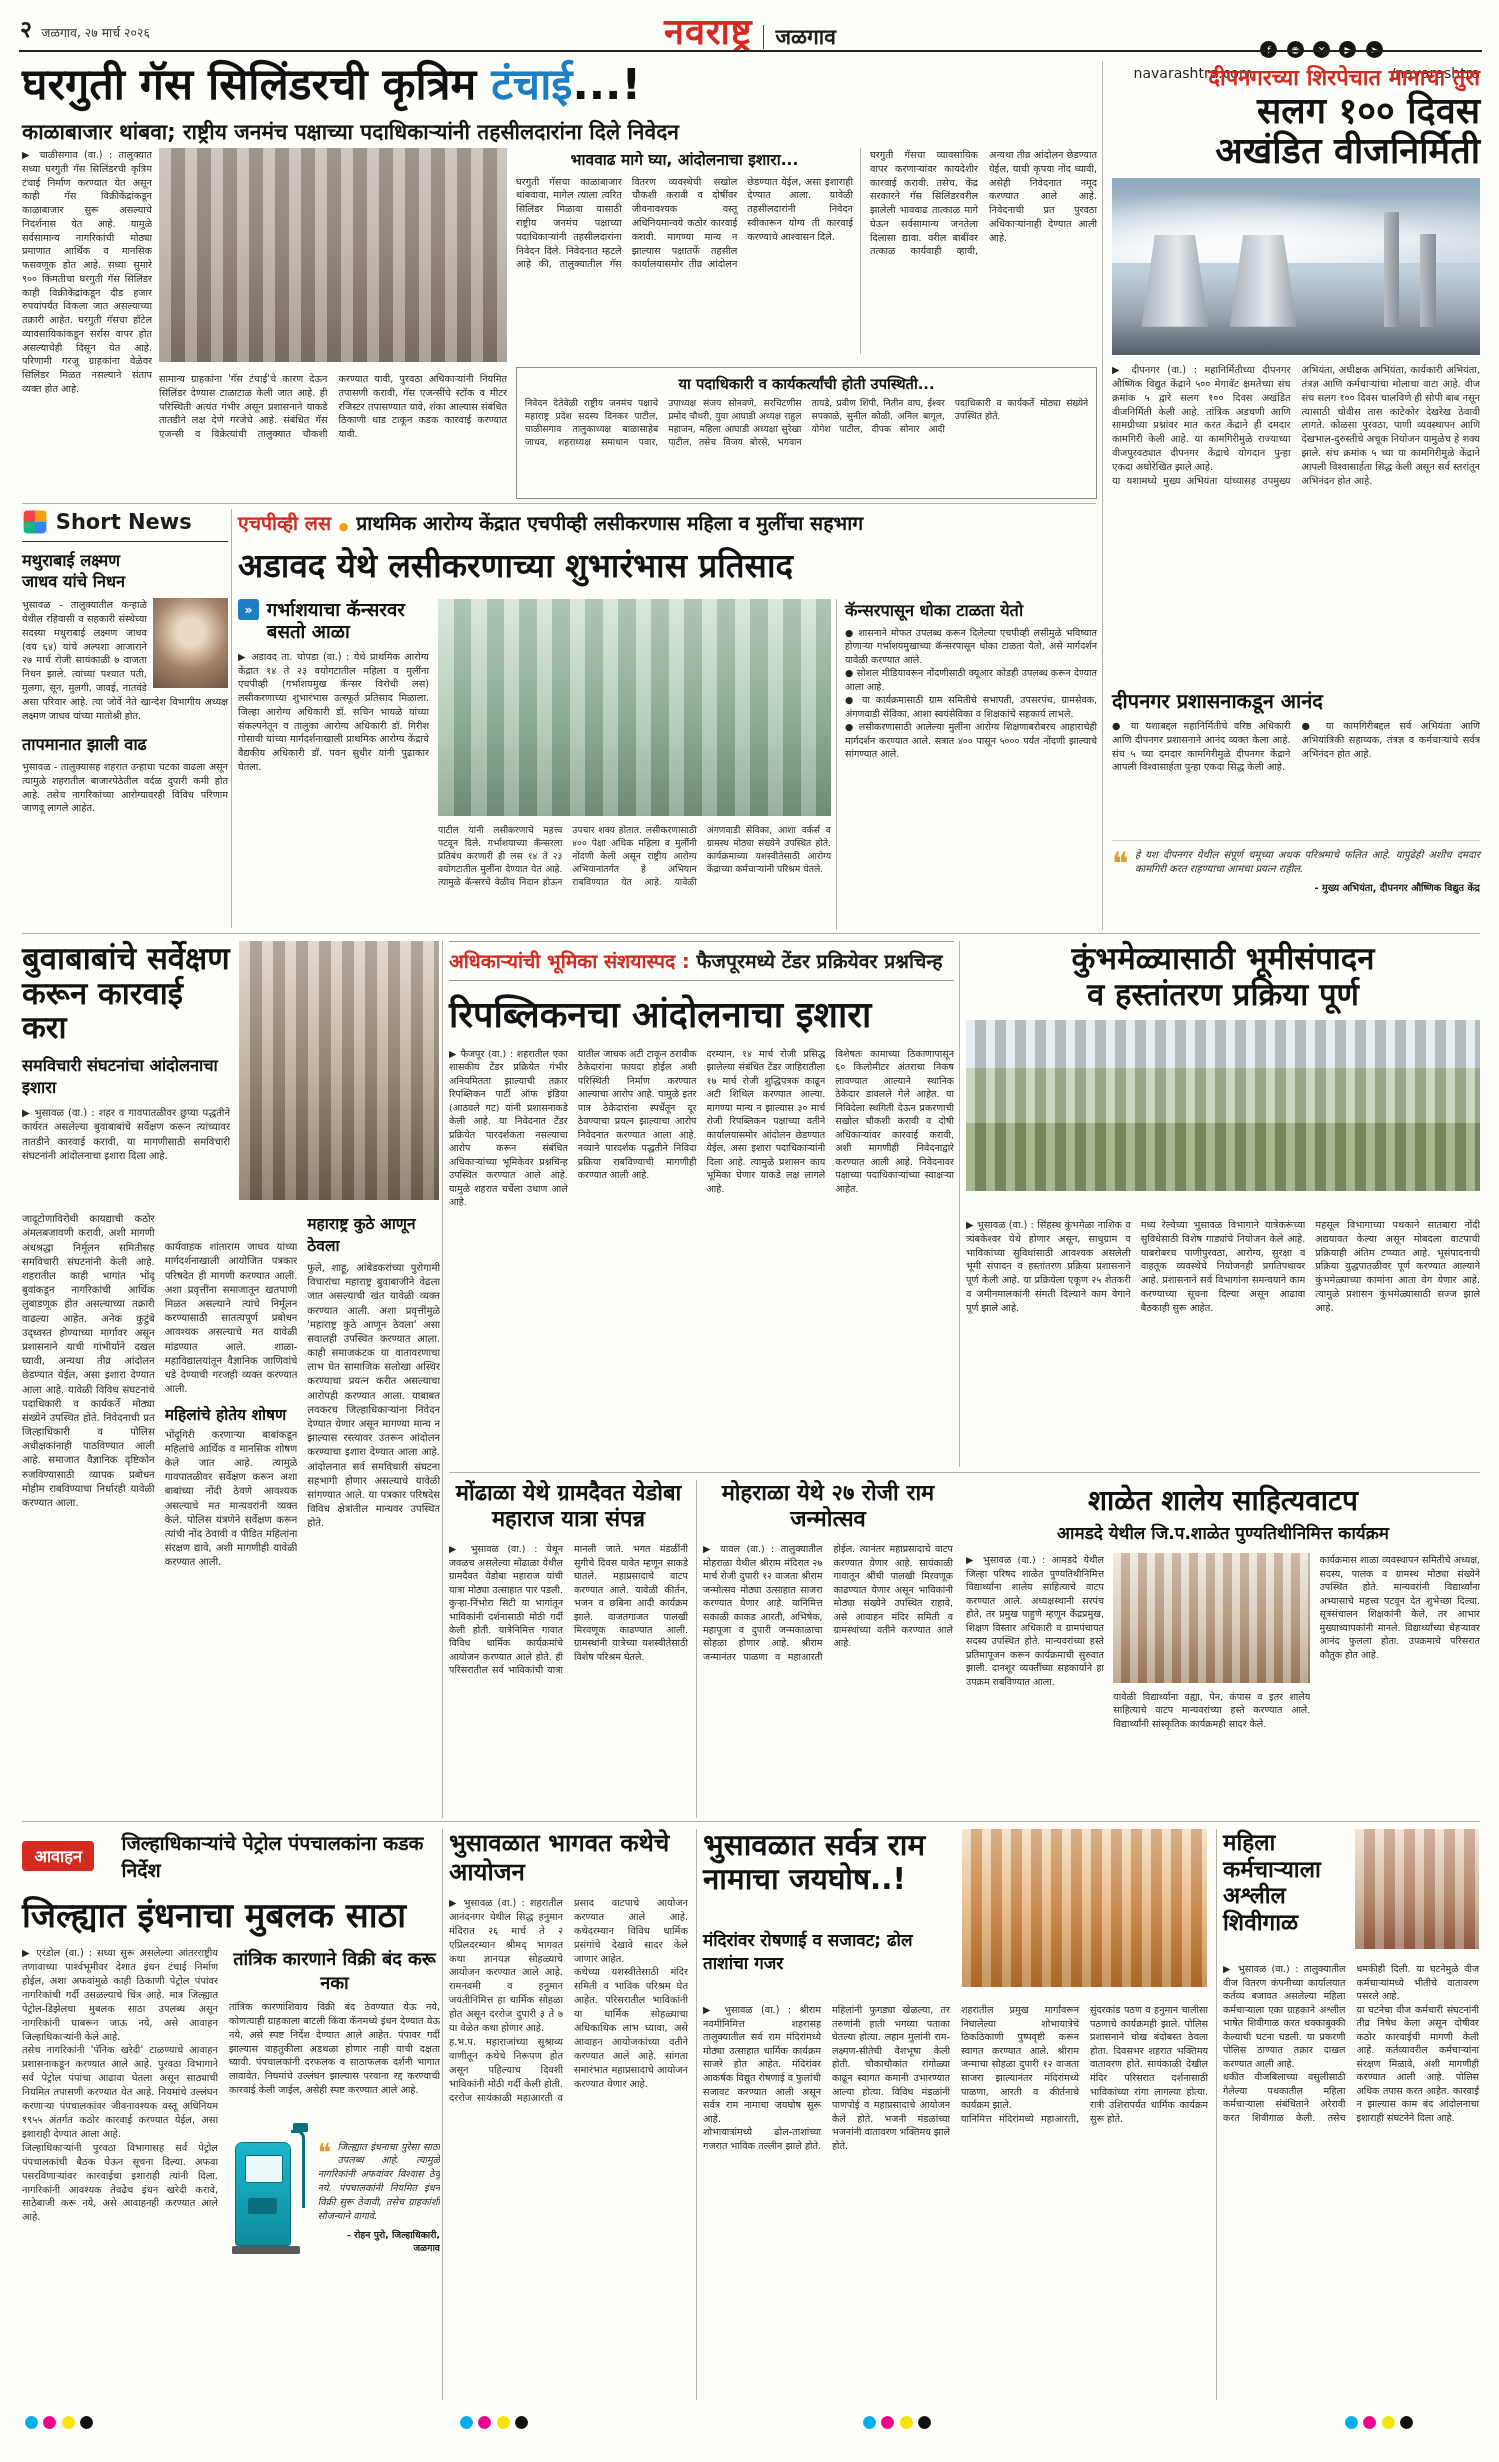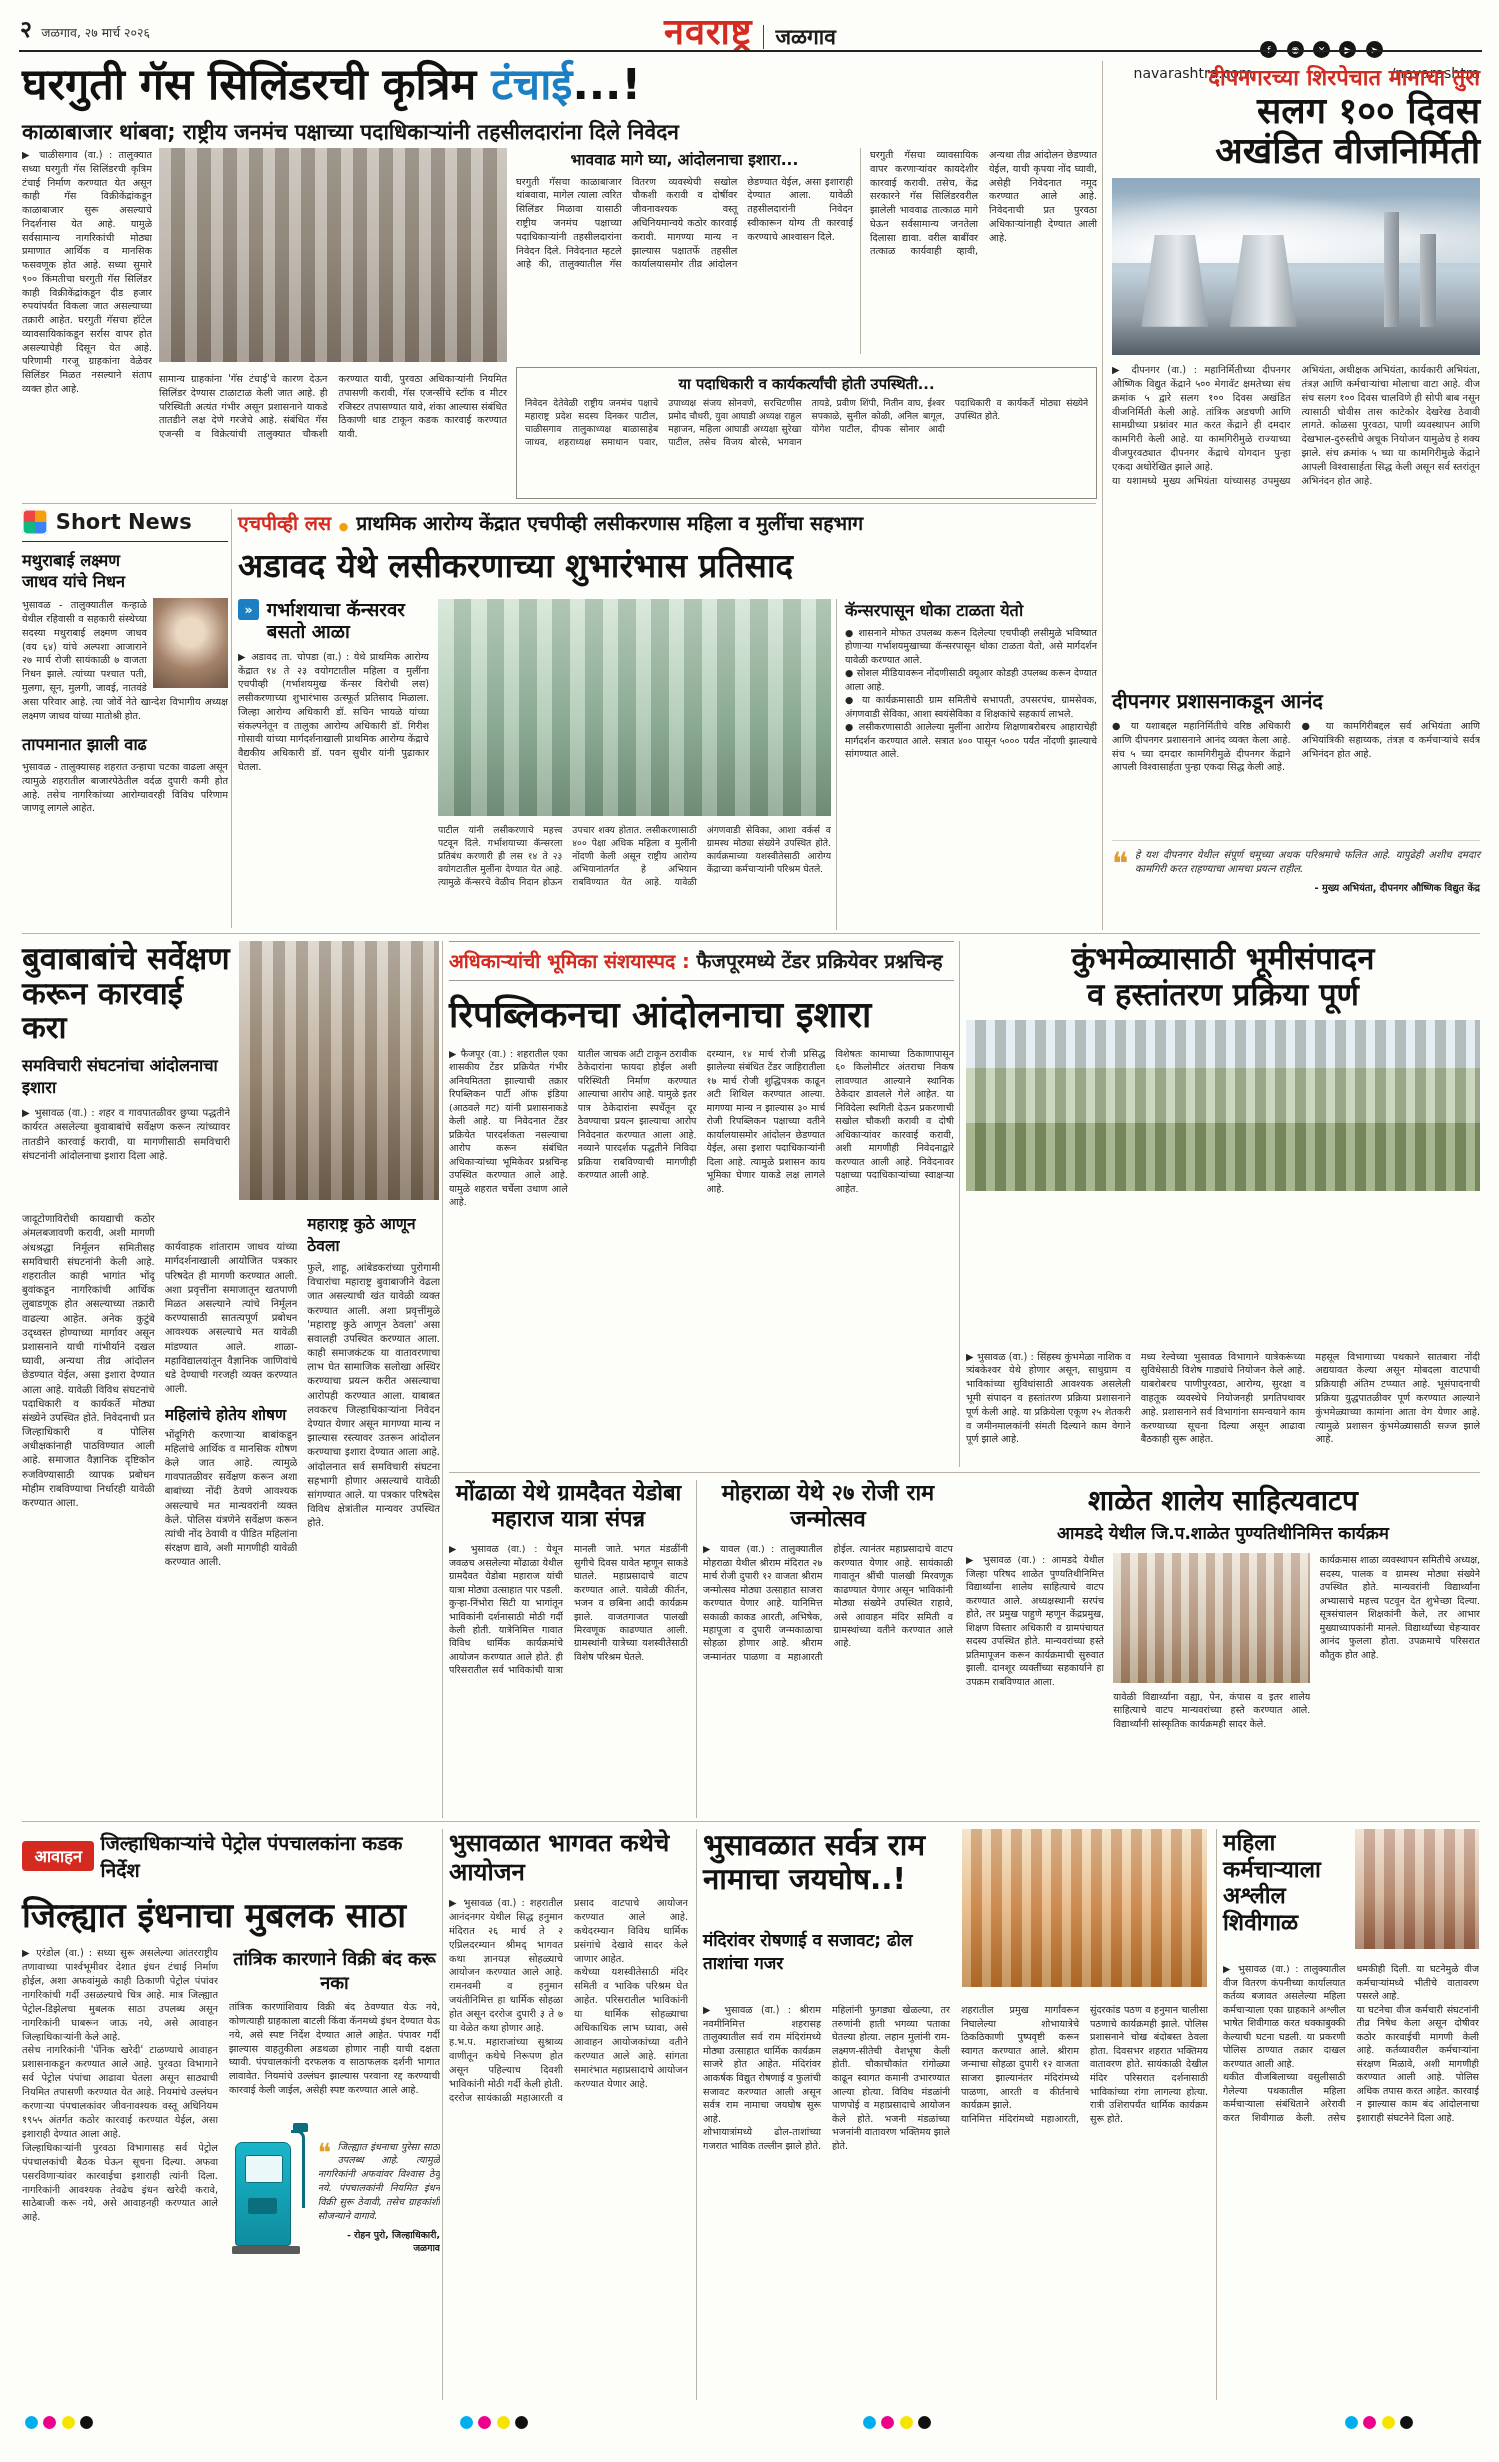--- a/index.html
+++ b/index.html
@@ -250,21 +250,21 @@
       <div class="bt" style="flex:1;font-size:9.5px;">विशेषतः कामाच्या ठिकाणापासून ६० किलोमीटर अंतराचा निकष लावण्यात आल्याने स्थानिक ठेकेदार डावलले गेले आहेत. या निविदेला स्थगिती देऊन प्रकरणाची सखोल चौकशी करावी व दोषी अधिकाऱ्यांवर कारवाई करावी, अशी मागणीही निवेदनाद्वारे करण्यात आली आहे. निवेदनावर पक्षाच्या पदाधिकाऱ्यांच्या स्वाक्षऱ्या आहेत.</div>
     </div>
   </div>
 
   <div class="abs vr" style="left:959px;top:941px;height:526px;"></div>
 
   <div class="abs" style="left:966px;top:941px;width:514px;height:526px;">
     <div class="h-sec" style="font-size:31px;line-height:1.15;text-align:center;">कुंभमेळ्यासाठी भूमीसंपादन</div>
     <div class="h-sec" style="font-size:31px;line-height:1.15;text-align:center;">व हस्तांतरण प्रक्रिया पूर्ण</div>
     <div class="ph ph-kumbh" style="width:514px;height:171px;margin-top:7.8px;"></div>
-    <div style="display:flex;gap:10px;margin-top:10px;height:245px;align-items:flex-end;">
+    <div style="display:flex;gap:10px;margin-top:27px;height:245px;">
       <div class="bt" style="flex:1;">▶ भुसावळ (वा.) : सिंहस्थ कुंभमेळा नाशिक व त्र्यंबकेश्वर येथे होणार असून, साधुग्राम व भाविकांच्या सुविधांसाठी आवश्यक असलेली भूमी संपादन व हस्तांतरण प्रक्रिया प्रशासनाने पूर्ण केली आहे. या प्रक्रियेला एकूण २५ शेतकरी व जमीनमालकांनी संमती दिल्याने काम वेगाने पूर्ण झाले आहे.</div>
       <div class="bt" style="flex:1;">मध्य रेल्वेच्या भुसावळ विभागाने यात्रेकरूंच्या सुविधेसाठी विशेष गाड्यांचे नियोजन केले आहे. याबरोबरच पाणीपुरवठा, आरोग्य, सुरक्षा व वाहतूक व्यवस्थेचे नियोजनही प्रगतिपथावर आहे. प्रशासनाने सर्व विभागांना समन्वयाने काम करण्याच्या सूचना दिल्या असून आढावा बैठकाही सुरू आहेत.</div>
       <div class="bt" style="flex:1;">महसूल विभागाच्या पथकाने सातबारा नोंदी अद्ययावत केल्या असून मोबदला वाटपाची प्रक्रियाही अंतिम टप्प्यात आहे. भूसंपादनाची प्रक्रिया युद्धपातळीवर पूर्ण करण्यात आल्याने कुंभमेळ्याच्या कामांना आता वेग येणार आहे. त्यामुळे प्रशासन कुंभमेळ्यासाठी सज्ज झाले आहे.</div>
     </div>
   </div>
 
   <div class="abs hr" style="left:449px;top:1472px;width:1031px;"></div>
 
   <div class="abs" style="left:449px;top:1480px;width:239px;height:338px;">
     <div class="h-sec" style="font-size:22px;line-height:1.2;text-align:center;">मोंढाळा येथे ग्रामदैवत येडोबा महाराज यात्रा संपन्न</div>
@@ -287,21 +287,21 @@
         <div class="ph ph-school" style="width:197px;height:130px;"></div>
         <div class="bt" style="margin-top:6.2px;font-size:9.5px;overflow:visible;">यावेळी विद्यार्थ्यांना वह्या, पेन, कंपास व इतर शालेय साहित्याचे वाटप मान्यवरांच्या हस्ते करण्यात आले. विद्यार्थ्यांनी सांस्कृतिक कार्यक्रमही सादर केले.</div>
       </div>
       <div class="bt" style="flex:1;font-size:9.5px;">कार्यक्रमास शाळा व्यवस्थापन समितीचे अध्यक्ष, सदस्य, पालक व ग्रामस्थ मोठ्या संख्येने उपस्थित होते. मान्यवरांनी विद्यार्थ्यांना अभ्यासाचे महत्त्व पटवून देत शुभेच्छा दिल्या. सूत्रसंचालन शिक्षकांनी केले, तर आभार मुख्याध्यापकांनी मानले. विद्यार्थ्यांच्या चेहऱ्यावर आनंद फुलला होता. उपक्रमाचे परिसरात कौतुक होत आहे.</div>
     </div>
   </div>
 
   <div class="abs hr" style="left:22px;top:1821px;width:1458px;"></div>
 
   <div class="abs" style="left:22px;top:1829px;width:418px;height:571px;">
-    <div style="display:flex;align-items:center;gap:6px;">
+    <div style="display:flex;align-items:center;gap:27px;">
       <span class="tag">आवाहन</span>
       <span class="h-sec" style="font-size:19.4px;">जिल्हाधिकाऱ्यांचे पेट्रोल पंपचालकांना कडक निर्देश</span>
     </div>
     <div class="h-sec" style="font-size:34px;margin-top:7.8px;">जिल्ह्यात इंधनाचा मुबलक साठा</div>
     <div style="display:flex;gap:11px;margin-top:9.3px;height:458px;">
       <div class="bt pre" style="width:196px;font-size:9.8px;">▶ एरंडोल (वा.) : सध्या सुरू असलेल्या आंतरराष्ट्रीय तणावाच्या पार्श्वभूमीवर देशात इंधन टंचाई निर्माण होईल, अशा अफवांमुळे काही ठिकाणी पेट्रोल पंपांवर नागरिकांची गर्दी उसळल्याचे चित्र आहे. मात्र जिल्ह्यात पेट्रोल-डिझेलचा मुबलक साठा उपलब्ध असून नागरिकांनी घाबरून जाऊ नये, असे आवाहन जिल्हाधिकाऱ्यांनी केले आहे.
 तसेच नागरिकांनी 'पॅनिक खरेदी' टाळण्याचे आवाहन प्रशासनाकडून करण्यात आले आहे. पुरवठा विभागाने सर्व पेट्रोल पंपांचा आढावा घेतला असून साठ्याची नियमित तपासणी करण्यात येत आहे. नियमांचे उल्लंघन करणाऱ्या पंपचालकांवर जीवनावश्यक वस्तू अधिनियम १९५५ अंतर्गत कठोर कारवाई करण्यात येईल, असा इशाराही देण्यात आला आहे.
 जिल्हाधिकाऱ्यांनी पुरवठा विभागासह सर्व पेट्रोल पंपचालकांची बैठक घेऊन सूचना दिल्या. अफवा पसरविणाऱ्यांवर कारवाईचा इशाराही त्यांनी दिला. नागरिकांनी आवश्यक तेवढेच इंधन खरेदी करावे, साठेबाजी करू नये, असे आवाहनही करण्यात आले आहे.</div>
       <div style="flex:1;overflow:hidden;">
         <div class="h-sec" style="font-size:18px;text-align:center;">तांत्रिक कारणाने विक्री बंद करू नका</div>

